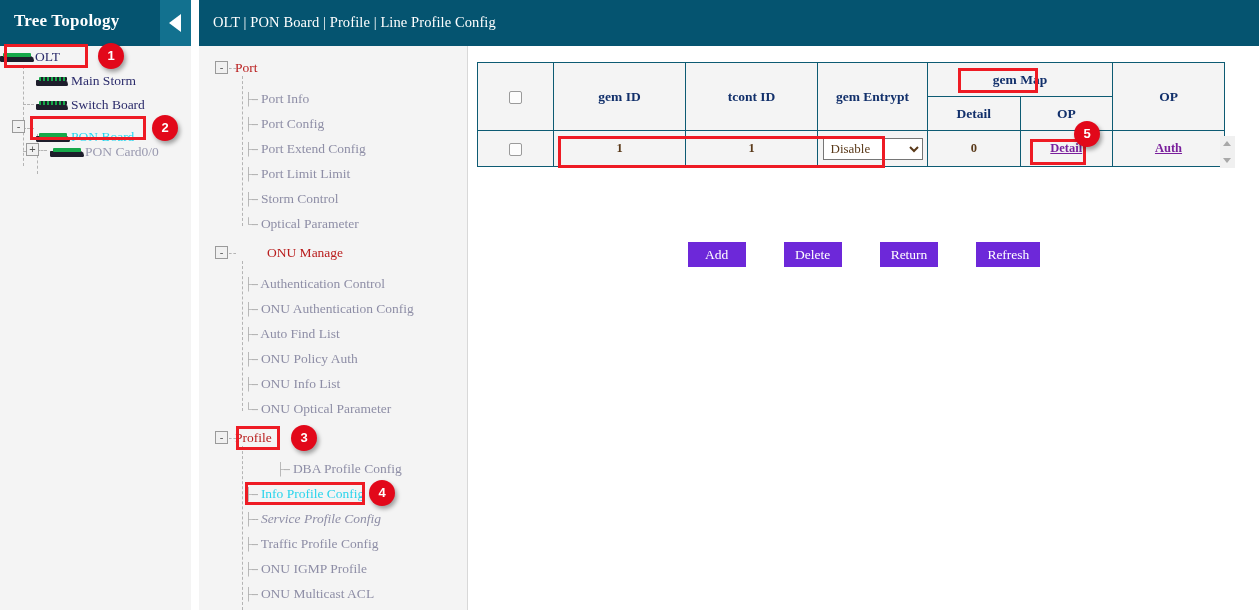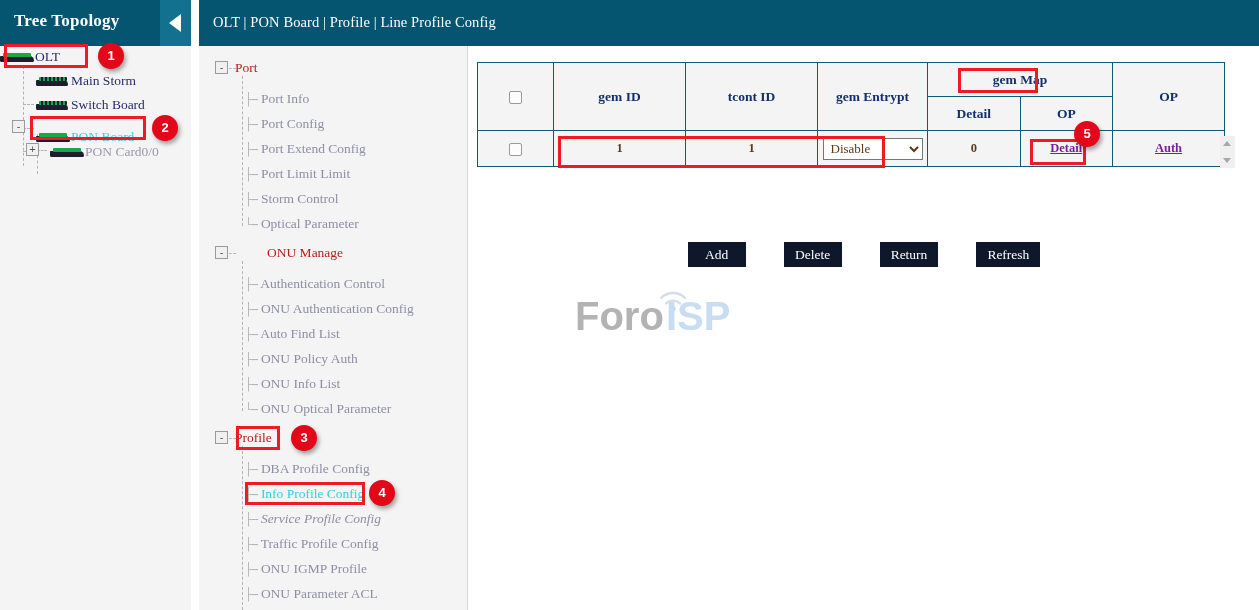--- a/index.html
+++ b/index.html
@@ -277,21 +277,21 @@
     width: 790px;
     text-align: center;
   }
   .btn {
     display: inline-block;
     min-width: 58px;
     height: 25px;
     line-height: 25px;
     margin: 0 17px;
     padding: 0 11px;
-    background: #0f172a;
+    background: #6d28d9;
     color: #ffffff;
     font-size: 13.5px;
     font-family: "Liberation Serif", serif;
     text-align: center;
     border: none;
     cursor: pointer;
   }
 
   
   #watermark {
@@ -407,26 +407,26 @@
     <div class="mitem" style="top:280px;"><span class="dashes">├--</span> <span class="txt">Auto Find List</span></div>
     <div class="mitem" style="top:305px;"><span class="dashes">├--</span> <span class="txt">ONU Policy Auth</span></div>
     <div class="mitem" style="top:330px;"><span class="dashes">├--</span> <span class="txt">ONU Info List</span></div>
     <div class="mitem" style="top:355px;"><span class="dashes">└--</span> <span class="txt">ONU Optical Parameter</span></div>
 
     <div class="mexp" style="top:385px;">-</div>
     <div class="mexp-dash" style="top:392px;"></div>
     <div class="mgroup" style="top:384px;">Profile</div>
     <div class="mvline" style="top:400px; height:164px;"></div>
 
-    <div class="mitem" style="top:415px;"><span class="dashes">├--</span> <span class="txt">DBA Profile Config</span></div>
+    <div class="mitem" style="top:415px;margin-left:32px;"><span class="dashes">├--</span> <span class="txt">DBA Profile Config</span></div>
     <div class="mitem active" style="top:440px;"><span class="dashes">├--</span> <span class="txt">Info Profile Config</span></div>
     <div class="mitem" style="top:465px;font-style:italic;"><span class="dashes">├--</span> <span class="txt">Service Profile Config</span></div>
     <div class="mitem" style="top:490px;"><span class="dashes">├--</span> <span class="txt">Traffic Profile Config</span></div>
     <div class="mitem" style="top:515px;"><span class="dashes">├--</span> <span class="txt">ONU IGMP Profile</span></div>
-    <div class="mitem" style="top:540px;"><span class="dashes">├--</span> <span class="txt">ONU Parameter ACL</span></div>
+    <div class="mitem" style="top:540px;"><span class="dashes">├--</span> <span class="txt">ONU Multicast ACL</span></div>
   </div>
 
   <div id="content">
 
     <div id="grid-wrap">
       <table class="grid">
         <thead>
           <tr class="h1">
             <th class="cell-chk" rowspan="2">
               <span class="cbx"></span>
@@ -466,31 +466,20 @@
       </table>
     </div>
 
     <div id="btnrow">
       <button class="btn">Add</button>
       <button class="btn">Delete</button>
       <button class="btn">Return</button>
       <button class="btn">Refresh</button>
     </div>
 
-    <div id="watermark">
-      <svg width="180" height="62" viewBox="0 0 180 62">
-        <g fill="none" stroke="#cfd8e6" stroke-width="2.4" stroke-linecap="round">
-          <path d="M88 16 a17 17 0 0 1 24 0"></path>
-          <path d="M93 21.5 a10 10 0 0 1 14 0"></path>
-        </g>
-        <circle cx="100" cy="26.5" r="2.6" fill="#b9c6da"></circle>
-        <text x="2" y="48" font-family="Liberation Sans, sans-serif" font-size="40" font-weight="bold" fill="#a6a6a6">Foro</text>
-        <text x="93" y="48" font-family="Liberation Sans, sans-serif" font-size="40" font-weight="bold" fill="#bfd8ef">ISP</text>
-      </svg>
-    </div>
   </div>
 
   <div id="row-scroll">
     <span class="ar up"></span>
     <span class="ar dn"></span>
   </div>
 
   <div class="redbox" style="left:4px;  top:44px;  width:84px;  height:24px;"></div>
   <div class="redbox" style="left:30px; top:116px; width:116px; height:24px;"></div>
   <div class="redbox" style="left:236px;top:426px; width:44px;  height:24px;"></div>

